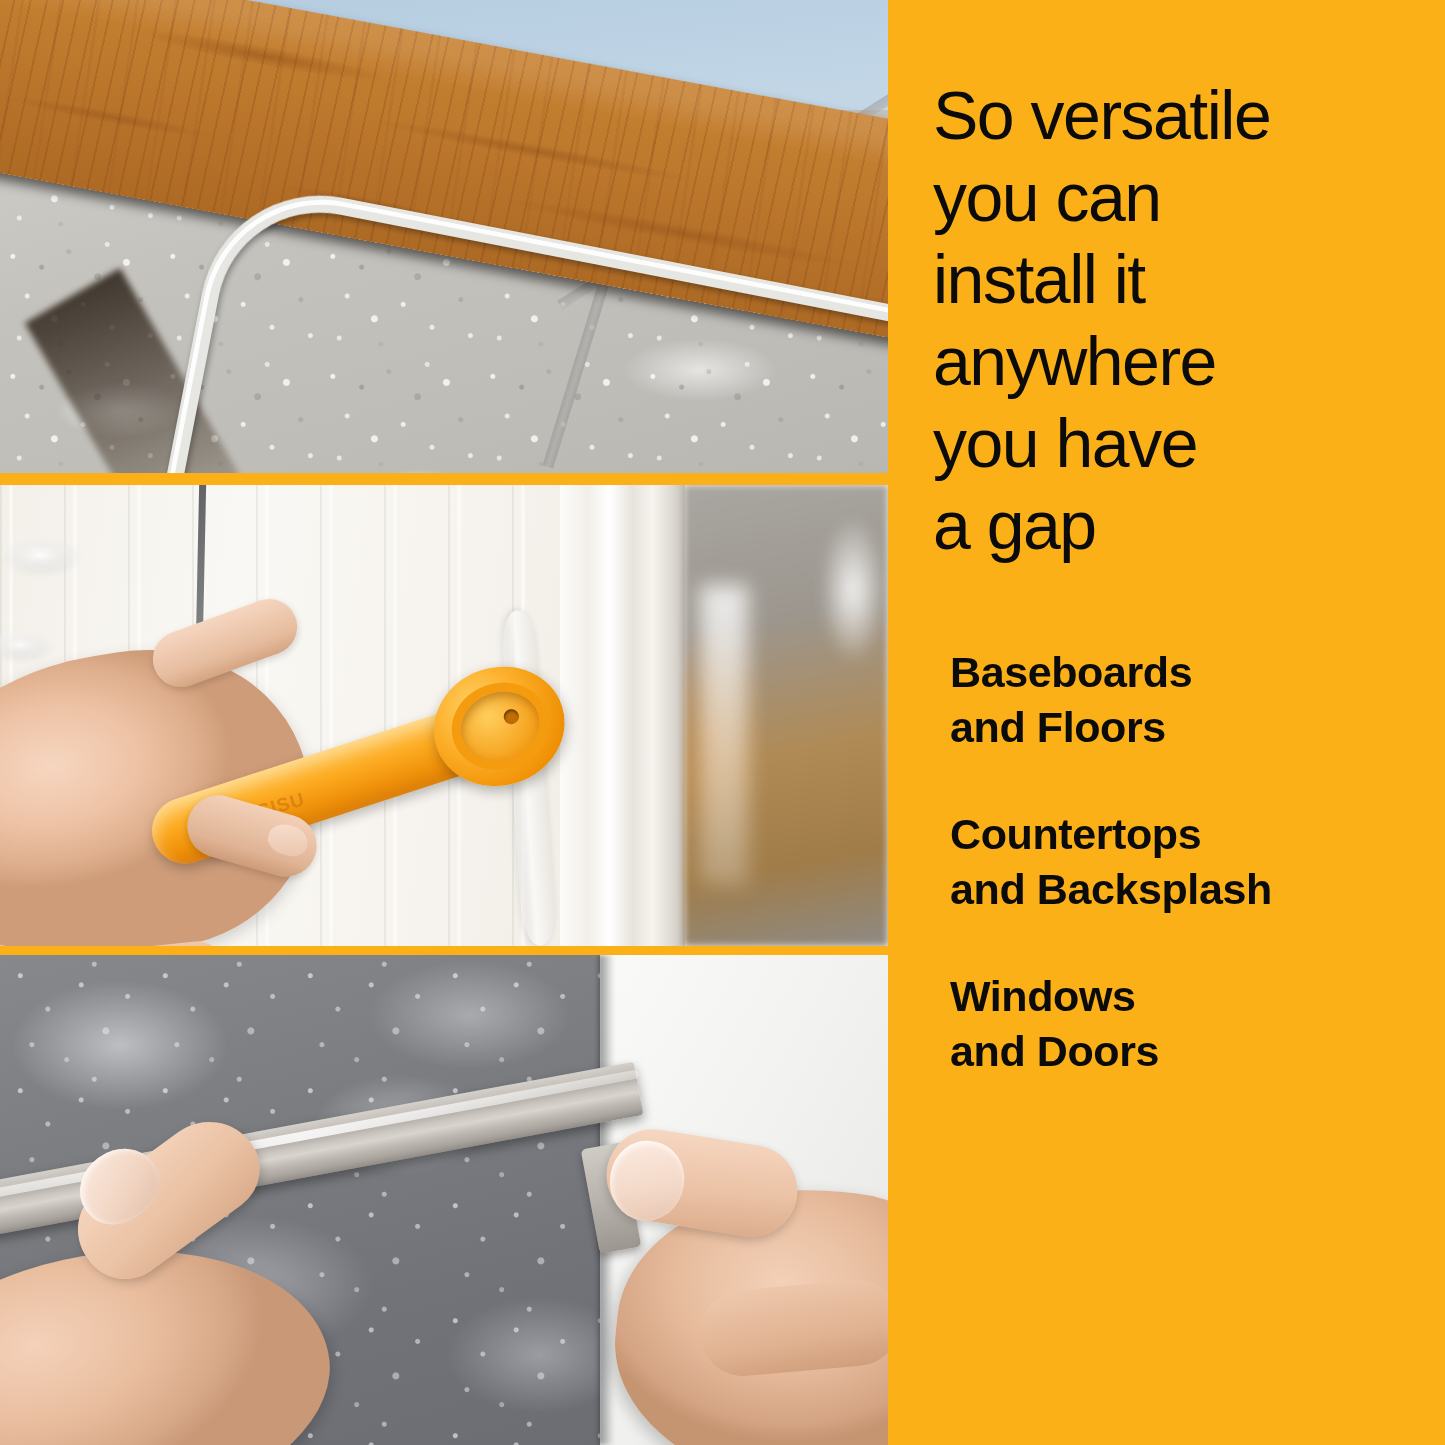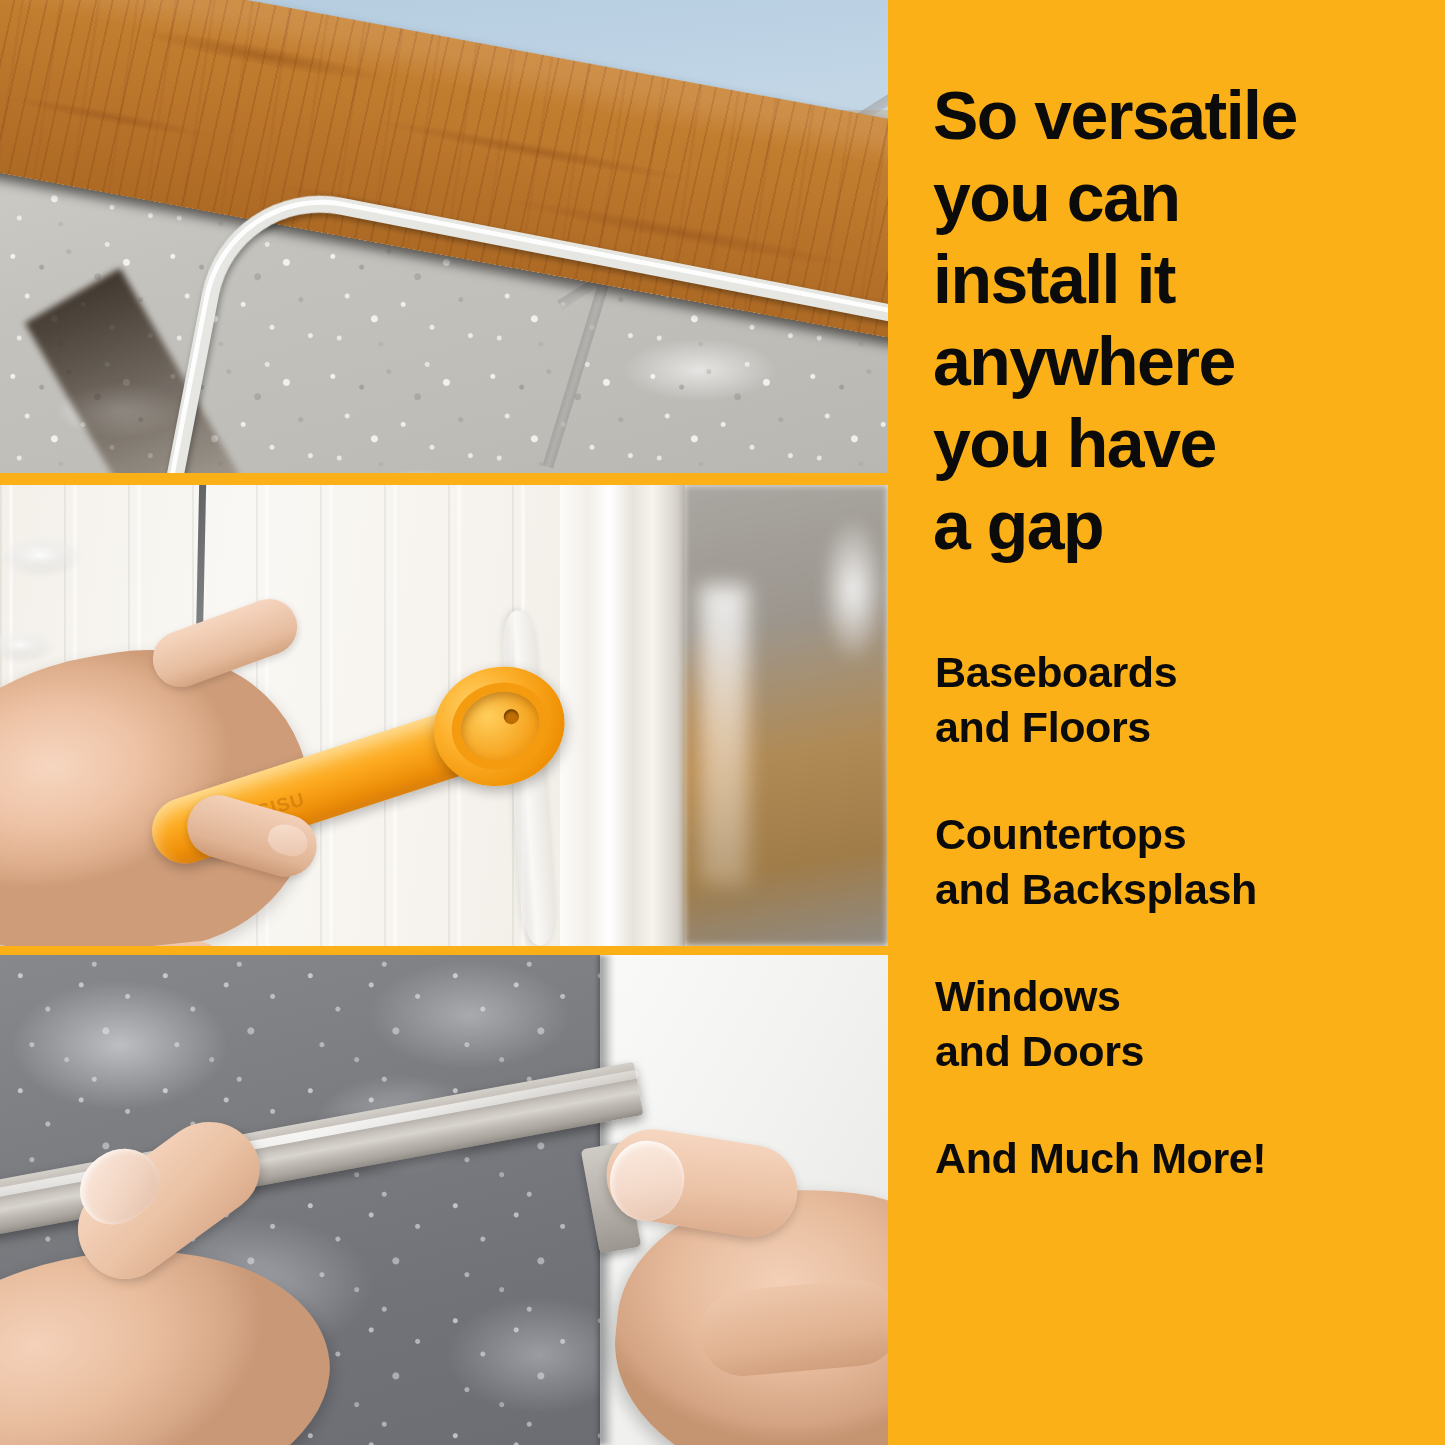--- a/index.html
+++ b/index.html
@@ -386,21 +386,21 @@
     width: 557px; height: 1445px;
     background: #FBB018;
   }
 
   .headline {
     position: absolute;
     left: 45px; top: 74px;
     width: 500px;
     color: #0B0B0B;
     font-family: "Liberation Sans", sans-serif;
-    font-weight: bold;
+    font-weight: normal;
     font-size: 68px;
     line-height: 82px;
     letter-spacing: -1.5px;
     white-space: pre-line;
   }
 
   .feature-list {
     position: absolute;
     left: 47px; top: 645px;
     width: 500px;
@@ -408,20 +408,21 @@
   }
   .feature-item {
     color: #0B0B0B;
     font-family: "Liberation Sans", sans-serif;
     font-weight: bold;
     font-size: 43px;
     line-height: 55px;
     letter-spacing: -0.4px;
     margin-bottom: 52px;
     white-space: pre-line;
+    margin-left: 15px;
   }
   .feature-item:last-child { margin-bottom: 0; }
 </style>
 </head>
 <body>
 
 <div id="root">
 
   <div class="photo-column">
 
@@ -490,18 +491,17 @@
 you have
 a gap</h1>
 
     <ul class="feature-list">
       <li class="feature-item">Baseboards
 and Floors</li>
       <li class="feature-item">Countertops
 and Backsplash</li>
       <li class="feature-item">Windows
 and Doors</li>
-      <li class="feature-item">And Much More!</li>
     </ul>
 
   </div>
 
 </div>
 
 </body></html>

